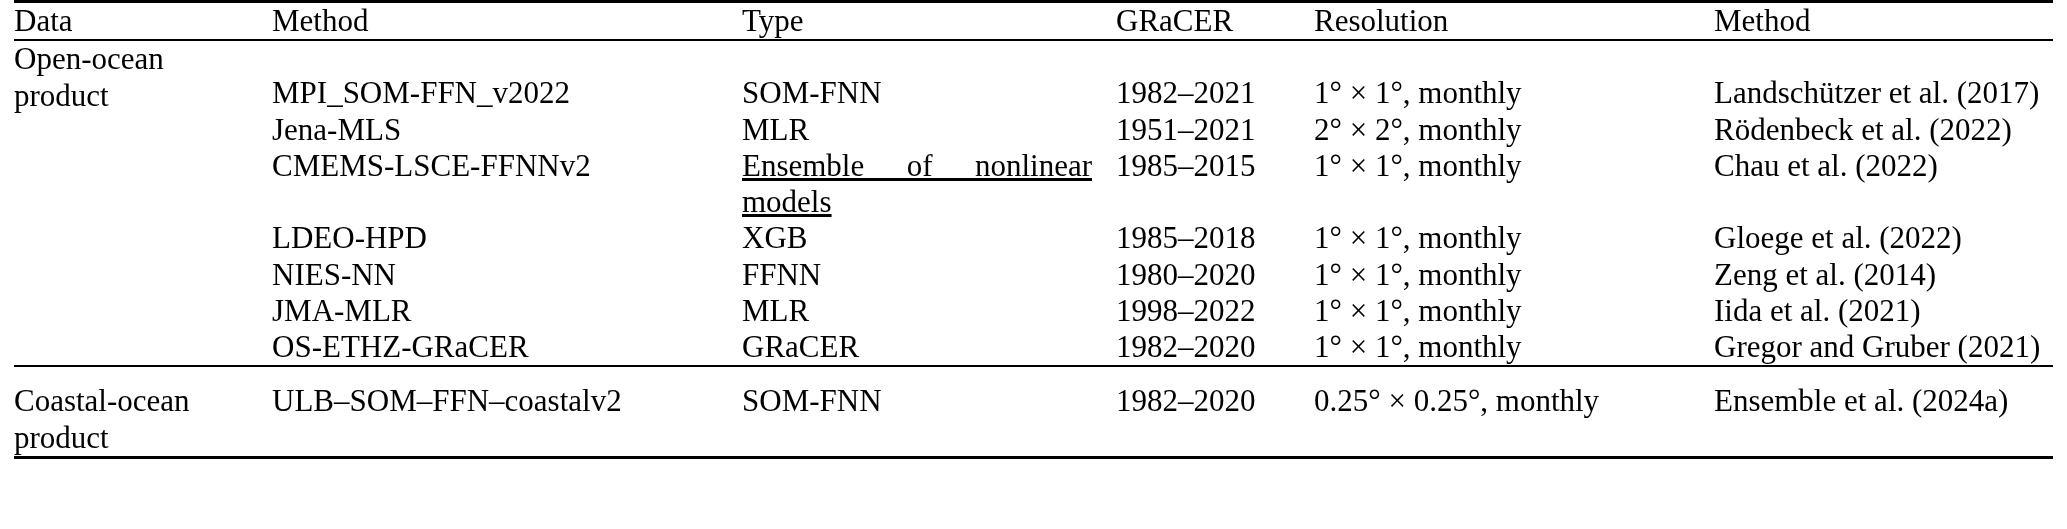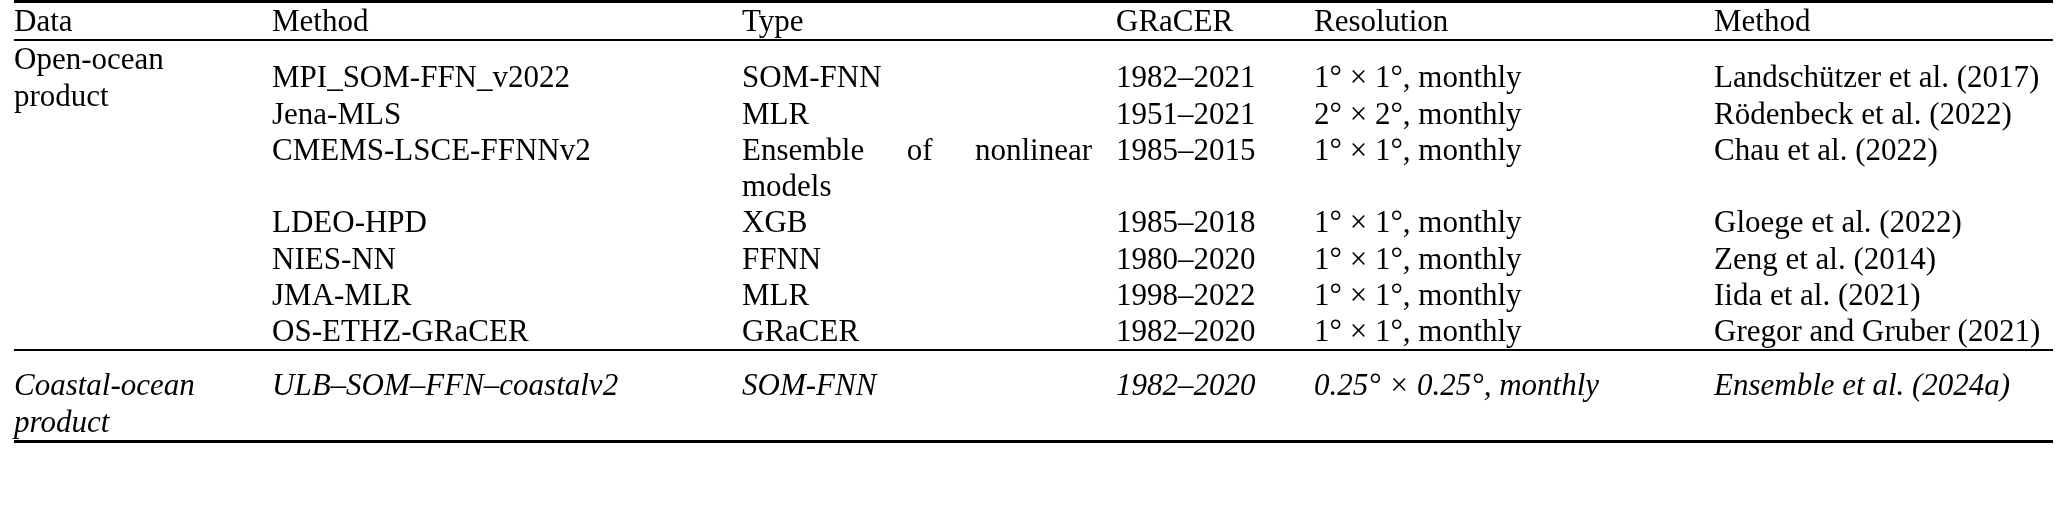--- a/index.html
+++ b/index.html
@@ -50,40 +50,40 @@
   .rule-mid {
     border-top: 2px solid #000;
   }
   .rule-bottom {
     border-bottom: 3px solid #000;
   }
   tbody td {
     padding: 4px 0 4px 0;
   }
   tbody tr:first-child td {
-    padding-top: 18px;
+    padding-top: 34px;
   }
   .group-label {
     padding-top: 0 !important;
     vertical-align: middle;
   }
   .group-label span {
     display: block;
   }
   .cell-type-wrap {
     text-align: justify;
     padding-right: 24px;
+    text-decoration: underline;
   }
   .section-gap td {
     padding-top: 22px;
   }
   .coastal-row td {
     padding-top: 16px !important;
     padding-bottom: 26px;
-    font-style: italic;
   }
   .coastal-label {
     vertical-align: top;
   }
   .nowrap { white-space: nowrap; }
 </style>
 </head>
 <body>
 
 <div class="table-wrap">

